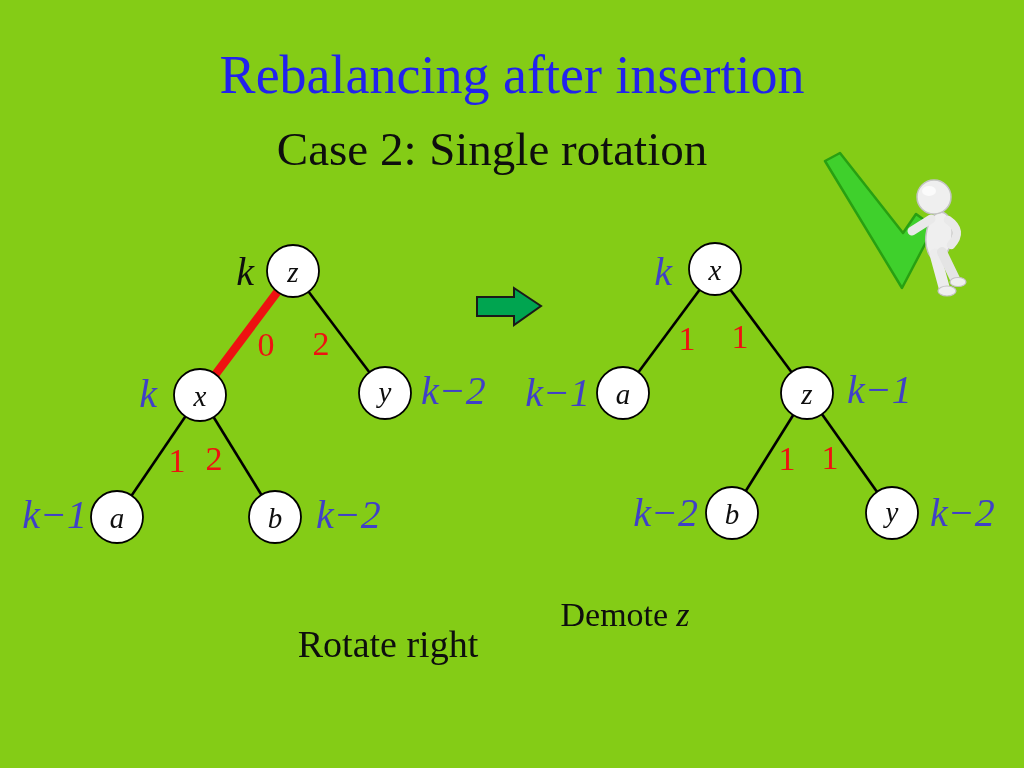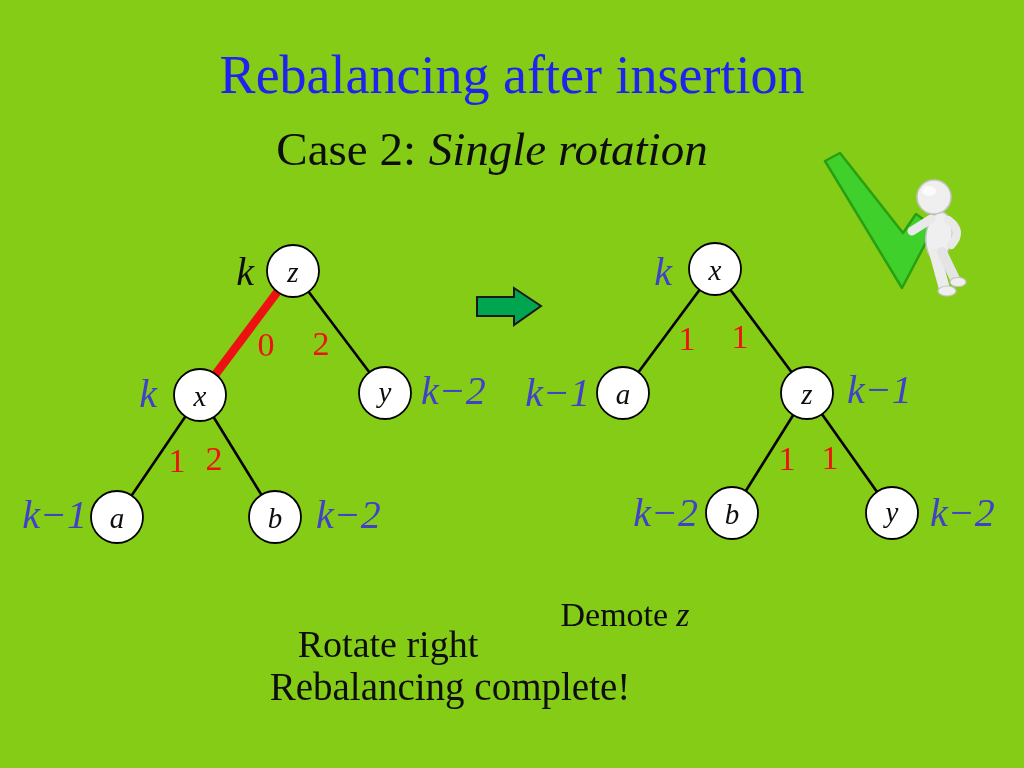--- a/index.html
+++ b/index.html
@@ -10,21 +10,21 @@
   }
   .title{
     position:absolute;top:44px;left:512px;transform:translateX(-50%);
     font-size:54px;line-height:1.15;color:#2222ee;white-space:nowrap;
   }
   .subtitle{
     position:absolute;top:122px;left:492px;transform:translateX(-50%);
     font-size:47px;line-height:1.15;color:#0e0e0e;white-space:nowrap;
   }
   .subtitle .case{font-weight:normal;}
-  .subtitle .rest{margin-left:0.27em;font-style:italic;}
+  .subtitle .rest{margin-left:0.27em;}
   .caption{position:absolute;color:#0e0e0e;white-space:nowrap;transform:translateX(-50%);}
   .caption-rotate{top:593px;left:388px;font-size:38px;margin-top:29px;}
   .caption-demote{top:596px;left:625px;font-size:34px;}
   .caption-demote .var{font-style:italic;margin-left:0.24em;}
   .caption-complete{top:664px;left:450px;font-size:39px;}
   svg.diagram{position:absolute;left:0;top:0;}
   .tree-edge{stroke:#000;stroke-width:2.6;}
   .tree-edge-red{stroke:#ee1111;stroke-width:8.5;}
   .node-circle{fill:#fff;stroke:#000;stroke-width:1.8;}
   .node-letter{font:italic 29px "Liberation Serif","DejaVu Serif",serif;fill:#0e0e0e;text-anchor:middle;}
@@ -149,15 +149,14 @@
         <circle cx="934" cy="197" r="17" stroke-width="1.5"></circle>
         <ellipse cx="929" cy="191" rx="7" ry="5" fill="#fbfbfb" stroke="none"></ellipse>
       </g>
     </g>
   </svg>
 
   <div class="caption caption-rotate">Rotate right</div>
   <div class="caption caption-demote">
     <span>Demote</span><span class="var">z</span>
   </div>
-  <div class="caption caption-complete">Rebalancing complete!</div>
 
 </div>
 
 </body></html>

